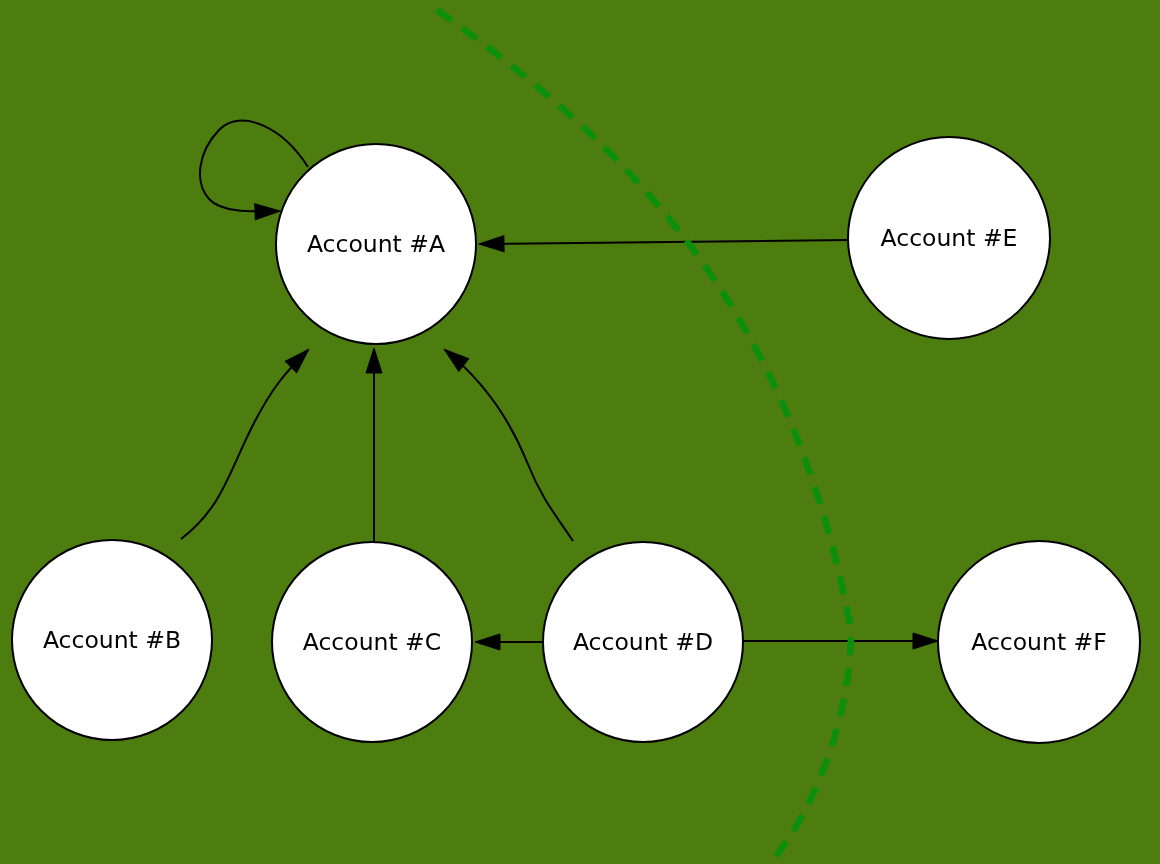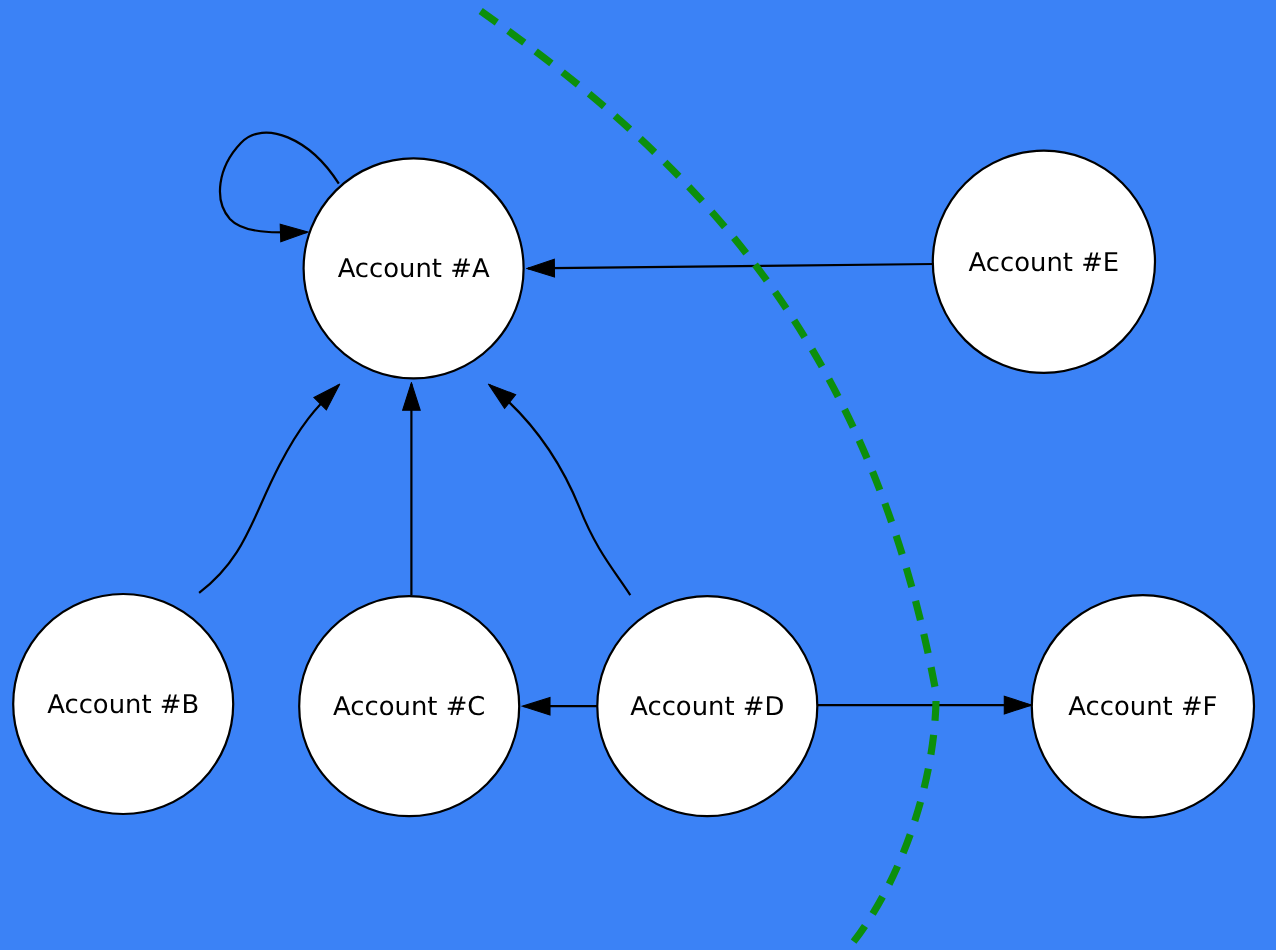--- a/index.html
+++ b/index.html
@@ -4,21 +4,21 @@
 <style>
   html, body {
     margin: 0;
     padding: 0;
     background: #ffffff;
   }
   .stage {
     position: relative;
     width: 1160px;
     height: 864px;
-    background: #3b82f6;
+    background: #4d7c0f;
     overflow: hidden;
   }
   svg { display: block; }
   .node-circle {
     fill: #ffffff;
     stroke: #000000;
     stroke-width: 2;
   }
   .node-label {
     font-family: "DejaVu Sans", "Liberation Sans", sans-serif;

